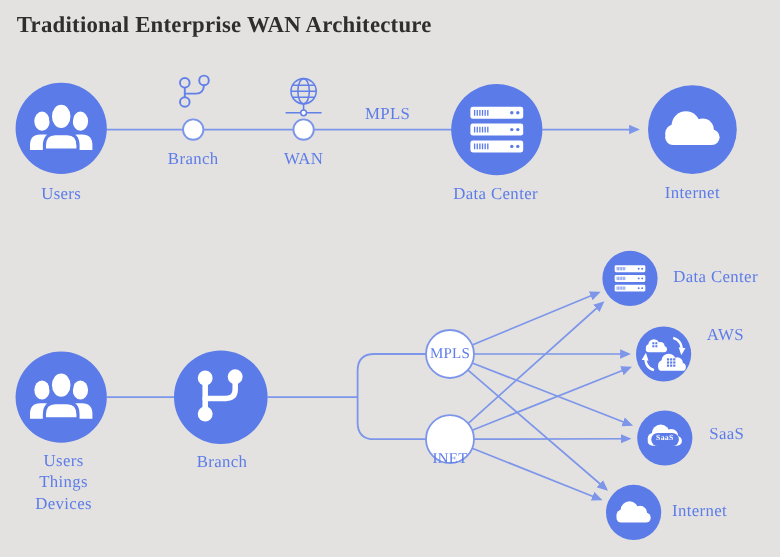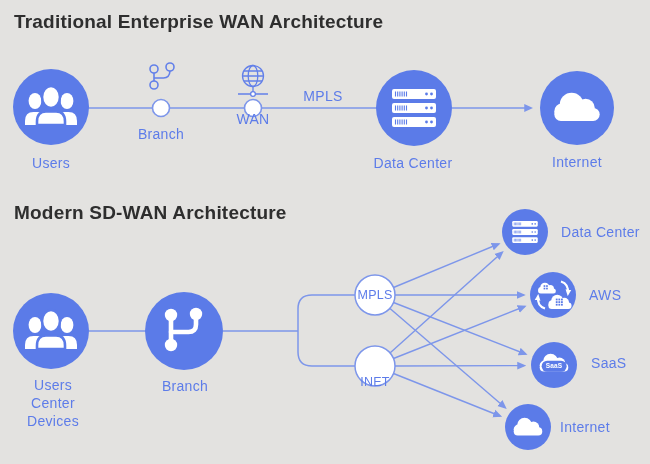--- a/index.html
+++ b/index.html
@@ -1,17 +1,17 @@
 <!DOCTYPE html>
 <html><head>
 <meta charset="utf-8">
 <style>
   html,body{margin:0;padding:0;background:#e3e2e0;}
   .canvas{position:relative;width:650px;height:464px;background:#e3e2e0;overflow:hidden;
-          font-family:Liberation Sans, sans-serif;}
+          font-family:Liberation Serif, serif;}
   .canvas svg{position:absolute;left:0;top:0;}
   .title{position:absolute;color:#2e2e2e;font-size:19px;font-weight:700;letter-spacing:.2px;white-space:nowrap;}
   .lbl{position:absolute;color:#5d7ce9;font-size:14px;font-weight:400;letter-spacing:.3px;
        white-space:nowrap;transform:translate(-50%,-50%);}
   .lbl-l{position:absolute;color:#5d7ce9;font-size:14px;font-weight:400;letter-spacing:.3px;
          white-space:nowrap;transform:translateY(-50%);}
   .node-txt{position:absolute;color:#5d7ce9;font-size:12.5px;font-weight:400;letter-spacing:.2px;
             transform:translate(-50%,-50%);}
   .stack{position:absolute;transform:translateX(-50%);text-align:center;color:#5d7ce9;
          font-size:14px;letter-spacing:.3px;line-height:18px;white-space:nowrap;}
@@ -159,38 +159,37 @@
     </g>
 
     <circle cx="554" cy="365" r="23" fill="#5b7be8"></circle>
     <use href="#icon-cloud" transform="translate(554,364) scale(0.68)"></use>
 
     <circle cx="528" cy="427" r="23" fill="#5b7be8"></circle>
     <use href="#icon-cloud" transform="translate(528,428) scale(0.68)"></use>
   </svg>
 
   <div class="title" style="left:14px;top:11px">Traditional Enterprise WAN Architecture</div>
-  <div class="title" style="left:14px;top:202px">Modern SD-WAN Architecture</div>
 
   <div class="lbl" style="left:51px;top:163px">Users</div>
   <div class="lbl" style="left:161px;top:134px">Branch</div>
-  <div class="lbl" style="left:253px;top:119px">WAN</div>
+  <div class="lbl" style="left:253px;top:134px">WAN</div>
   <div class="lbl" style="left:323px;top:96px">MPLS</div>
   <div class="lbl" style="left:413px;top:163px">Data Center</div>
   <div class="lbl" style="left:577px;top:162px">Internet</div>
 
   <div class="stack" style="left:53px;top:376px">
     <div>Users</div>
-    <div>Center</div>
+    <div>Things</div>
     <div>Devices</div>
   </div>
   <div class="lbl" style="left:185px;top:386px">Branch</div>
 
   <div class="node-txt" style="left:375px;top:295px">MPLS</div>
   <div class="node-txt" style="left:375px;top:382px">INET</div>
 
   <div class="saas-chip" style="left:554px;top:366px">SaaS</div>
 
   <div class="lbl-l" style="left:561px;top:232px">Data Center</div>
-  <div class="lbl-l" style="left:589px;top:295px">AWS</div>
+  <div class="lbl-l" style="left:589px;top:280px">AWS</div>
   <div class="lbl-l" style="left:591px;top:363px">SaaS</div>
   <div class="lbl-l" style="left:560px;top:427px">Internet</div>
 </div>
 
 </body></html>

